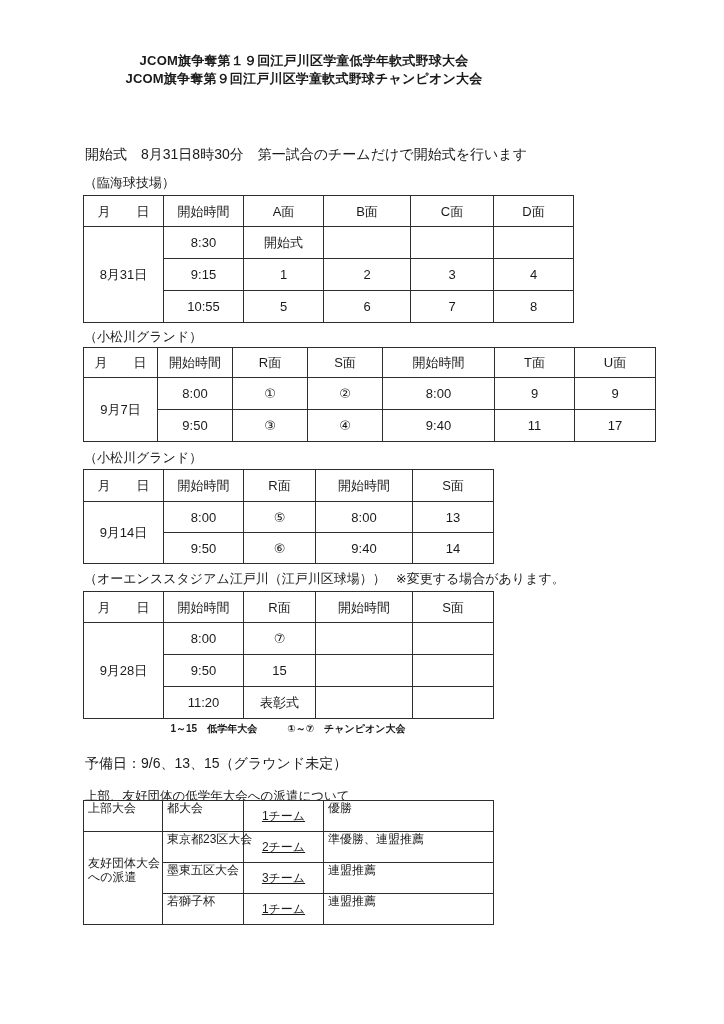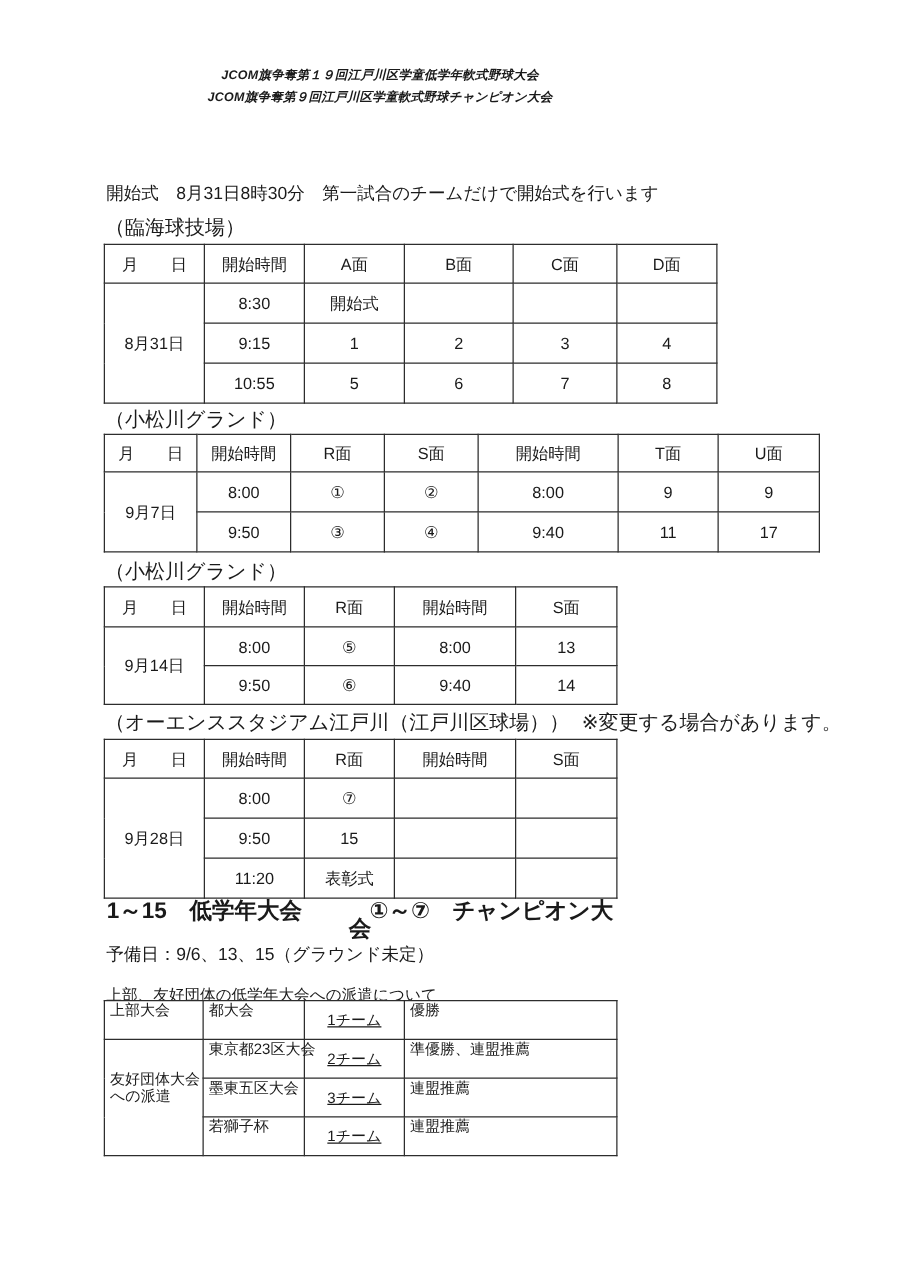--- a/index.html
+++ b/index.html
@@ -6,44 +6,43 @@
   .page{
     position:relative;
     width:724px;height:1024px;
     background:#ffffff;
     font-family:"Liberation Sans","DejaVu Sans",sans-serif;
     color:#1a1a1a;
     overflow:hidden;
   }
   .title{
     position:absolute;left:0;width:608px;
-    text-align:center;font-weight:bold;font-size:10px;line-height:18px;
+    text-align:center;font-weight:bold;font-size:13px;line-height:18px;
     letter-spacing:0.2px;
-    font-style:italic;
   }
   .bodyline{position:absolute;font-size:14px;line-height:17px;}
-  .lbl{position:absolute;left:84px;font-size:16px;line-height:16px;}
+  .lbl{position:absolute;left:84px;font-size:13px;line-height:16px;}
   .note{margin-left:10px;}
   table{border-collapse:collapse;table-layout:fixed;position:absolute;background:#fff;}
   .sched td,.sched th{
     border:1.5px solid #2d2d2d;
     text-align:center;vertical-align:middle;
     font-size:13px;font-weight:normal;padding:0;line-height:15px;
   }
   .disp td{
     border:1.5px solid #2d2d2d;
     font-size:12px;vertical-align:middle;padding:0 0 16px 4px;line-height:14px;
     text-align:left;
   }
   .disp td.ctr{text-align:center;padding:0;text-decoration:underline;}
   .prewrap{white-space:pre-line;}
   .nowrap{white-space:nowrap;overflow:visible;}
   .legend{
     position:absolute;left:83px;width:410px;text-align:center;
-    font-weight:bold;font-size:18px;line-height:15px;
+    font-weight:bold;font-size:10px;line-height:15px;
   }
   .heading{position:absolute;left:85px;font-size:12.5px;line-height:15px;}
 </style>
 </head>
 <body>
 
 <div class="page">
 
   <div class="title" style="top:52px">JCOM旗争奪第１９回江戸川区学童低学年軟式野球大会</div>
   <div class="title" style="top:70px">JCOM旗争奪第９回江戸川区学童軟式野球チャンピオン大会</div>

